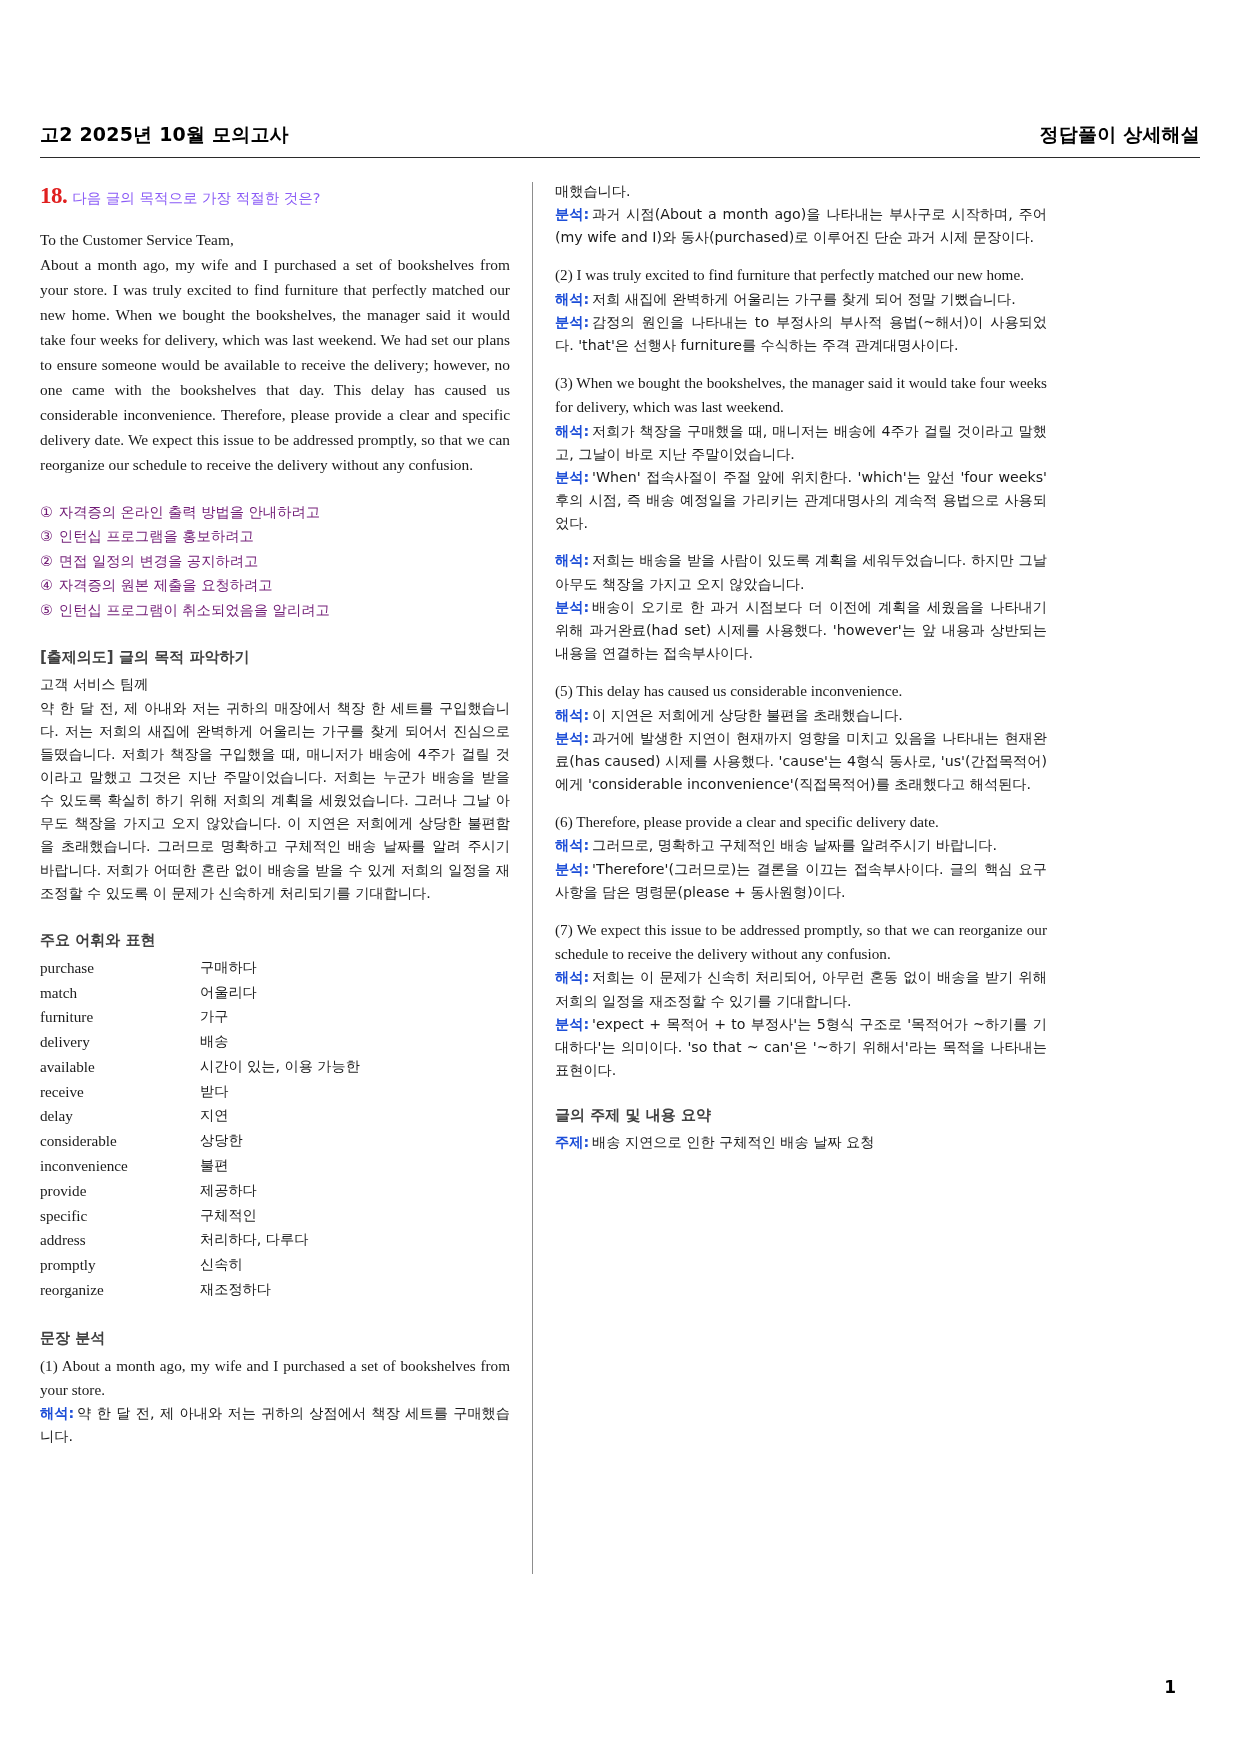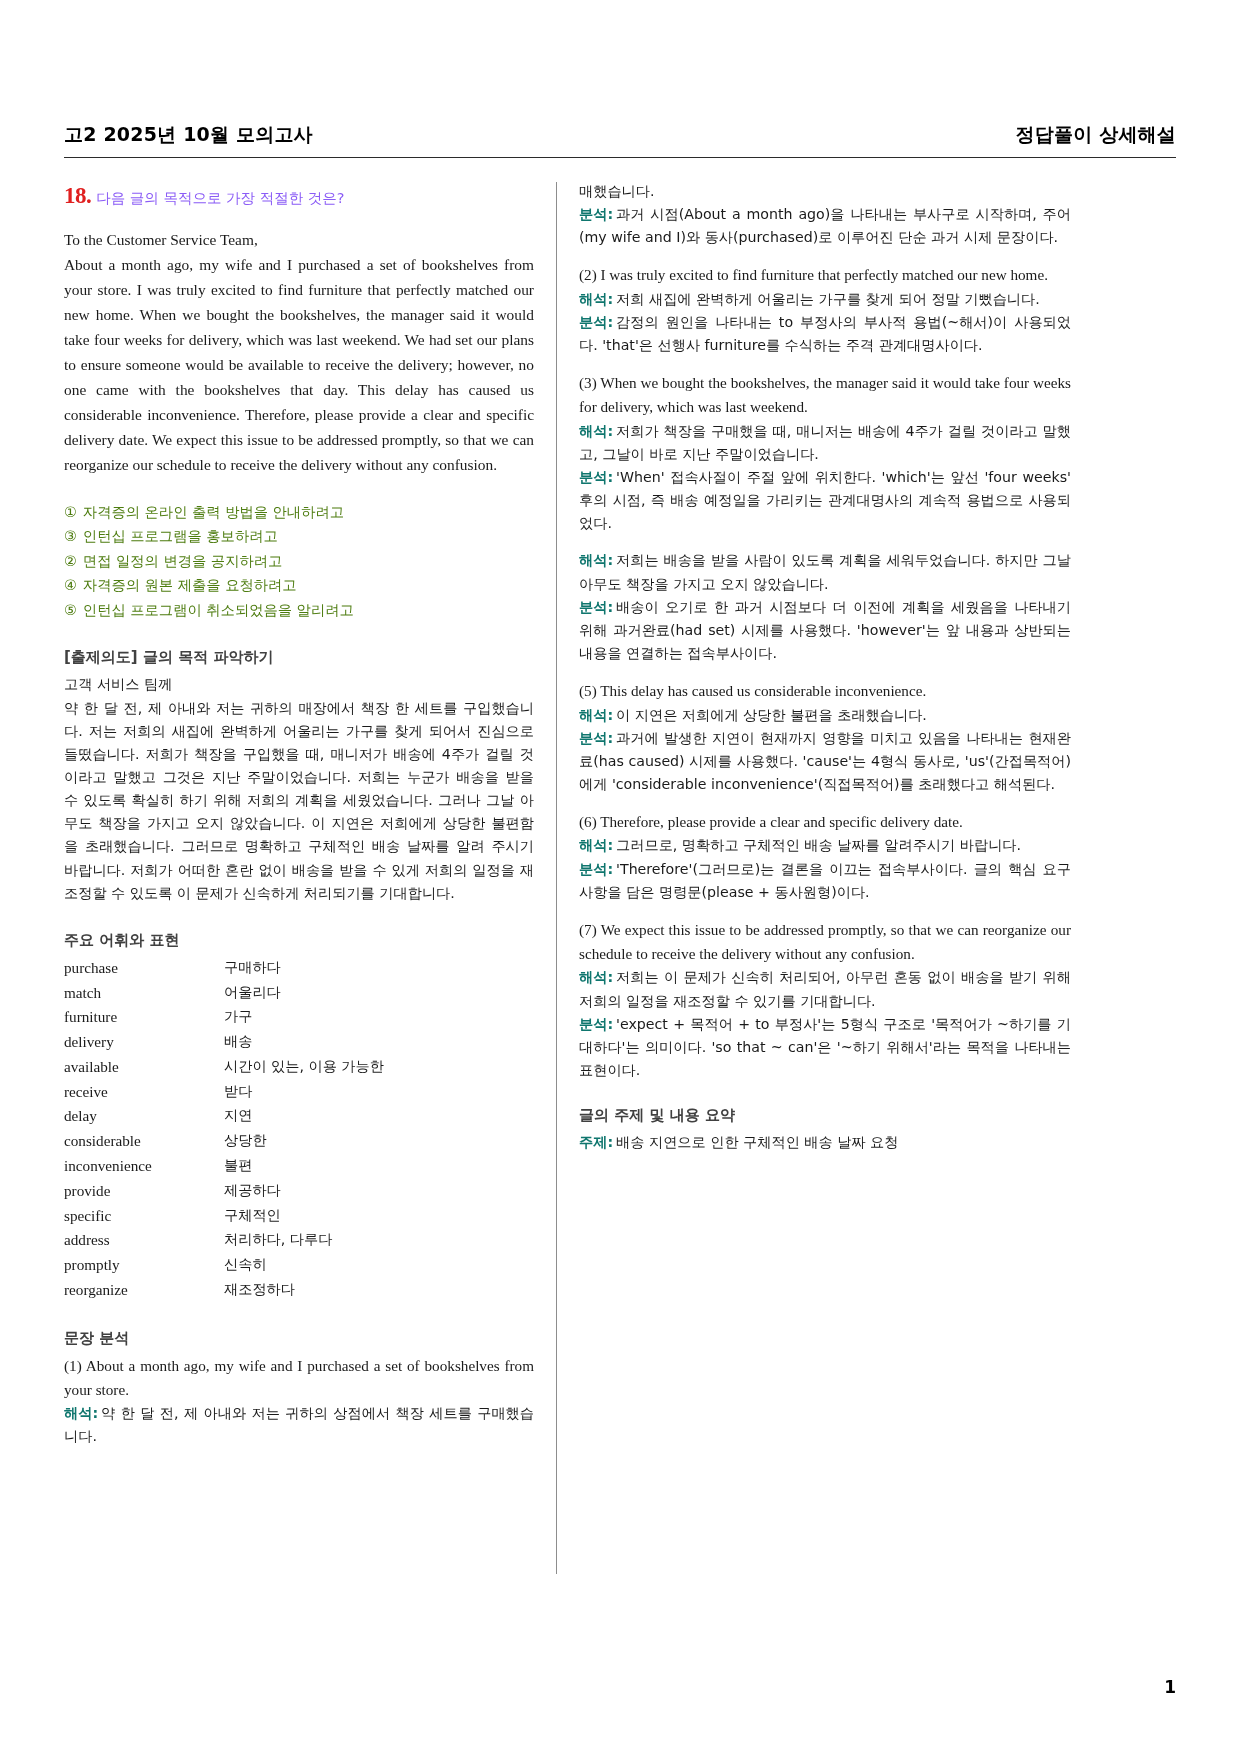--- a/index.html
+++ b/index.html
@@ -13,21 +13,21 @@
     font-family: "Liberation Serif", "DejaVu Serif", serif;
     color: #1a1a1a;
     position: relative;
     overflow: hidden;
   }
   .page {
     position: relative;
     width: 1240px;
     height: 1753px;
     box-sizing: border-box;
-    padding: 0 64px;
+    padding: 0 40px;
   }
 
   
   .header {
     display: flex;
     justify-content: space-between;
     align-items: flex-end;
     padding-top: 122px;
     font-family: "DejaVu Sans", "Liberation Sans", sans-serif;
     font-weight: bold;
@@ -89,21 +89,21 @@
   }
   .eng.salutation { text-align: left; }
   .passage { margin-bottom: 4px; }
 
   
   .choices {
     margin-top: 22px;
     font-family: "DejaVu Sans", "Liberation Sans", sans-serif;
     font-size: 14.3px;
     line-height: 1.72;
-    color: #4d7c0f;
+    color: #701a75;
   }
   .choice { white-space: nowrap; }
   .choice-marker { margin-right: 6px; }
 
   
   .sec-head {
     font-family: "DejaVu Sans", "Liberation Sans", sans-serif;
     font-weight: bold;
     font-size: 15px;
     color: #404040;
@@ -154,21 +154,21 @@
   }
   .sent-kr {
     font-family: "DejaVu Sans", "Liberation Sans", sans-serif;
     font-size: 14.2px;
     line-height: 1.63;
     text-align: justify;
     margin: 0;
   }
   .lbl {
     font-weight: bold;
-    color: #0f766e;
+    color: #1d4ed8;
     margin-right: 3px;
   }
   .cont-line {
     font-family: "DejaVu Sans", "Liberation Sans", sans-serif;
     font-size: 14.2px;
     line-height: 1.63;
     margin: 0;
   }
 
   

